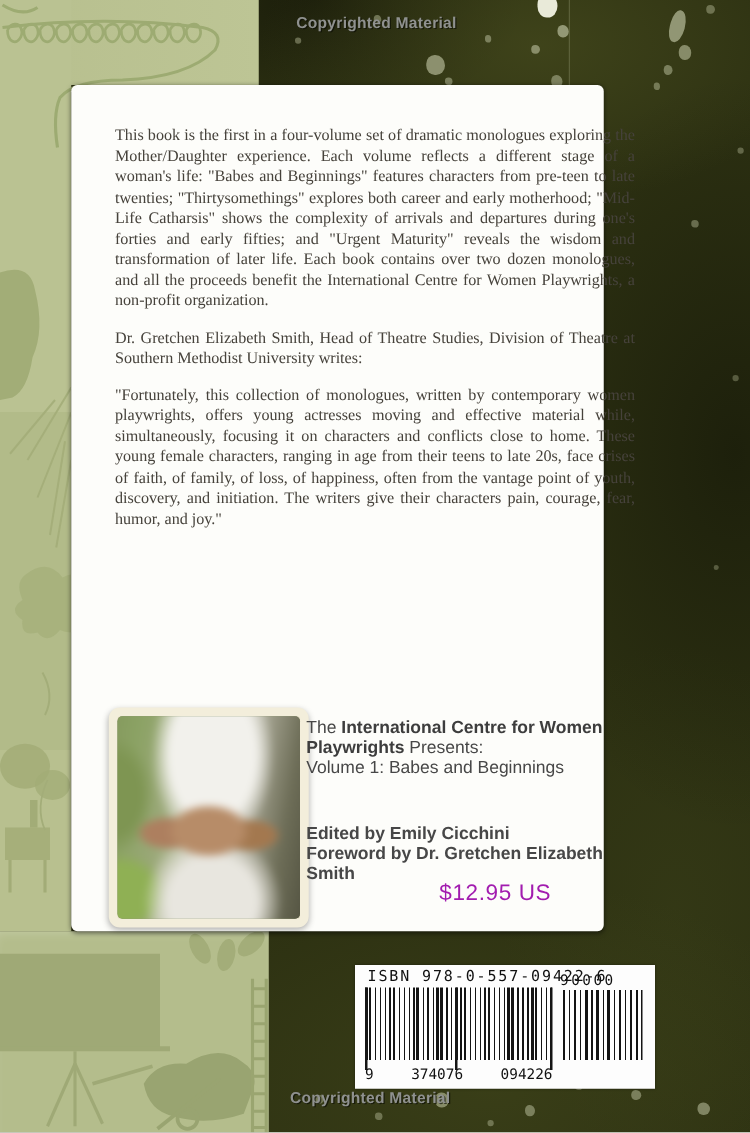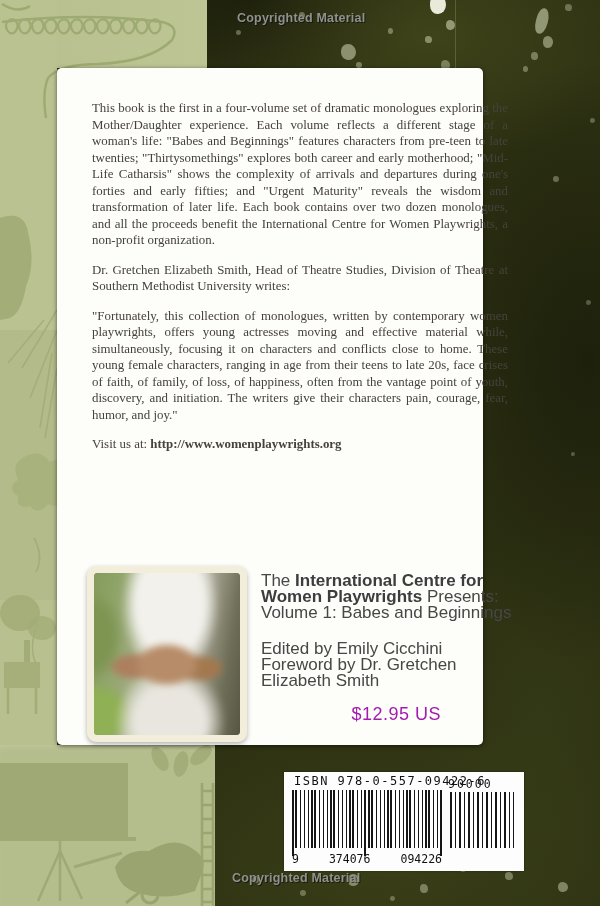--- a/index.html
+++ b/index.html
@@ -46,25 +46,25 @@
       radial-gradient(ellipse 30px 16px at 49% 52%, #dcd9ac 0 50%, rgba(220,217,172,0) 78%),
       radial-gradient(ellipse 34px 18px at 30% 57%, #ad7f5f 0 55%, rgba(173,127,95,0) 78%),
       radial-gradient(ellipse 34px 18px at 70% 58%, #a3784f 0 55%, rgba(163,120,79,0) 78%),
       radial-gradient(ellipse 62px 95px at 52% 22%, #f2f1ec 0 55%, rgba(242,241,236,0) 80%),
       radial-gradient(ellipse 70px 70px at 52% 88%, #e8e6df 0 50%, rgba(232,230,223,0) 80%),
       radial-gradient(ellipse 48px 40px at 6% 84%, #8fb054 0 55%, rgba(143,176,84,0) 80%),
       radial-gradient(ellipse 40px 60px at 4% 40%, #7e9552 0 50%, rgba(126,149,82,0) 78%),
       linear-gradient(100deg,#83975c 0%,#8ba264 14%,#9aa878 30%,#c9c9b6 48%,#b3b2a0 62%,#6e6e58 82%,#4d4d3c 100%);}
 
   
-  .info{position:absolute;left:204px;top:505px;width:252px;color:#474747;
-    font-size:17px;line-height:16px;}
+  .info{position:absolute;left:188px;top:505px;width:252px;color:#474747;
+    font-size:14px;line-height:16px;}
   .info .b{font-weight:bold;color:#3d3d3d;}
   .info .title{margin-top:19px;font-weight:bold;color:#3d3d3d;}
-  .info .credits{margin-top:20px;}
+  .info .credits{margin-top:37px;font-weight:bold;}
   .price{position:absolute;right:42px;top:636px;font-size:18px;color:#a21caf;letter-spacing:.5px;}
 
   
   .barcode{position:absolute;left:284px;top:772px;width:240px;height:99px;background:#fdfdfd;
     z-index:6;box-shadow:0 0 2px rgba(0,0,0,.4);font-family:"DejaVu Sans Mono",monospace;}
   .isbn{position:absolute;left:10px;top:2px;font-size:12px;letter-spacing:1.5px;color:#111;white-space:nowrap;}
   .bars-main{position:absolute;left:8px;top:18px;width:150px;height:58px;
     background:repeating-linear-gradient(90deg,#151515 0 2px,#fff 2px 3px,#151515 3px 5px,#fff 5px 8px,#151515 8px 9px,#fff 9px 12px,#151515 12px 13px,#fff 13px 16px,#151515 16px 17px,#fff 17px 19px);}
   .guard{position:absolute;top:18px;width:2px;height:66px;background:#151515;}
   .digits-main{position:absolute;left:8px;top:80px;width:150px;display:flex;
@@ -177,23 +177,20 @@
         <path d="M202,144 L213,144"></path>
         <path d="M202,157 L213,157"></path>
     </g>
   </svg>
 
   <div class="panel">
     <div class="copy">
       <p>This book is the first in a four-volume set of dramatic monologues exploring the Mother/Daughter experience. Each volume reflects a different stage of a woman's life: "Babes and Beginnings" features characters from pre-teen to late twenties; "Thirtysomethings" explores both career and early motherhood; "Mid-Life Catharsis" shows the complexity of arrivals and departures during one's forties and early fifties; and "Urgent Maturity" reveals the wisdom and transformation of later life. Each book contains over two dozen monologues, and all the proceeds benefit the International Centre for Women Playwrights, a non-profit organization.</p>
       <p>Dr. Gretchen Elizabeth Smith, Head of Theatre Studies, Division of Theatre at Southern Methodist University writes:</p>
       <p>"Fortunately, this collection of monologues, written by contemporary women playwrights, offers young actresses moving and effective material while, simultaneously, focusing it on characters and conflicts close to home. These young female characters, ranging in age from their teens to late 20s, face crises of faith, of family, of loss, of happiness, often from the vantage point of youth, discovery, and initiation. The writers give their characters pain, courage, fear, humor, and joy."</p>
-      <p class="visit">
-        <span>Visit us at: </span><strong>http://www.womenplaywrights.org</strong>
-      </p>
     </div>
 
     <div class="photo-frame">
       <div class="photo">
         <div class="layer"></div>
       </div>
     </div>
 
     <div class="info">
       <div class="presents">

